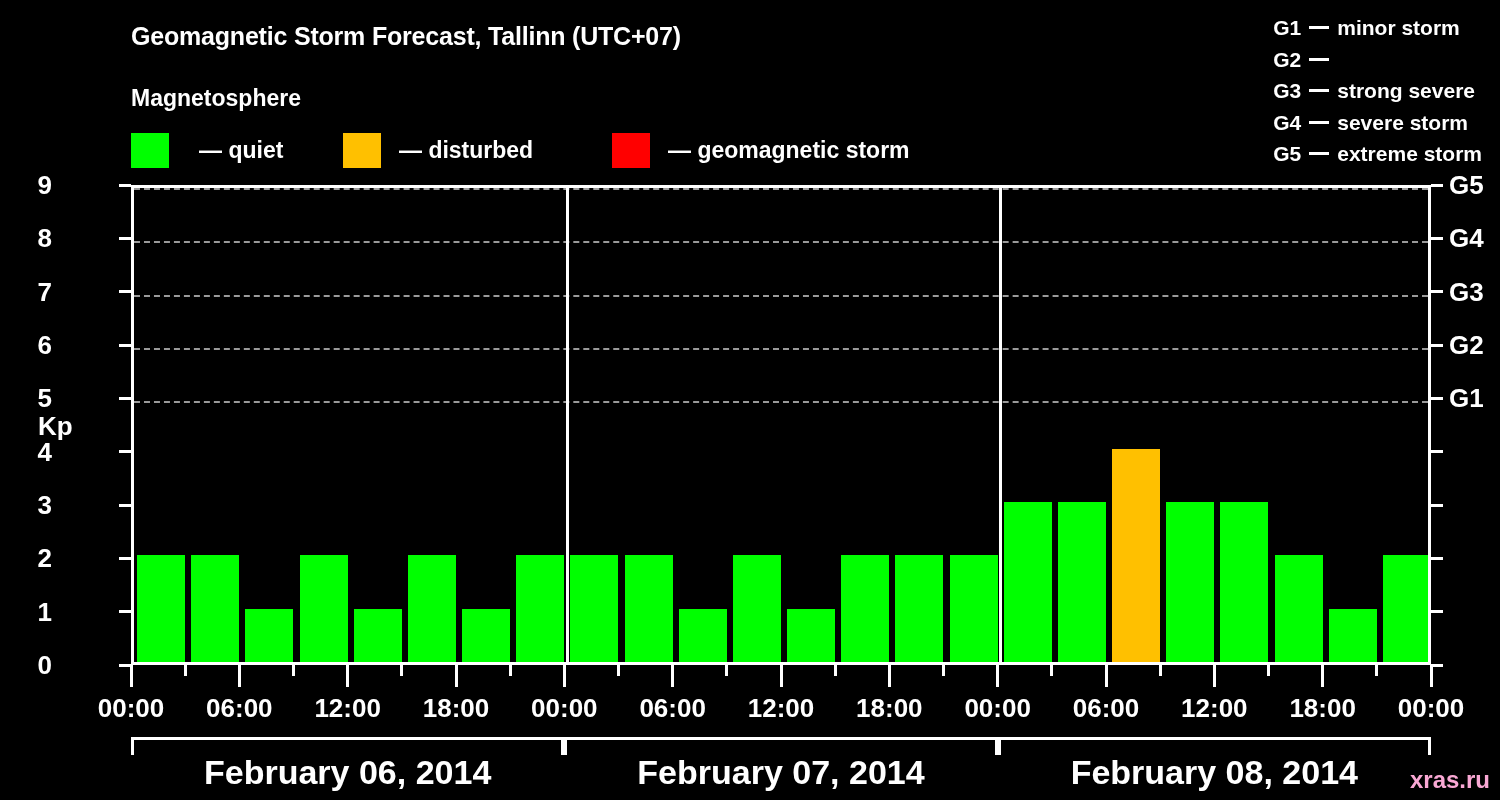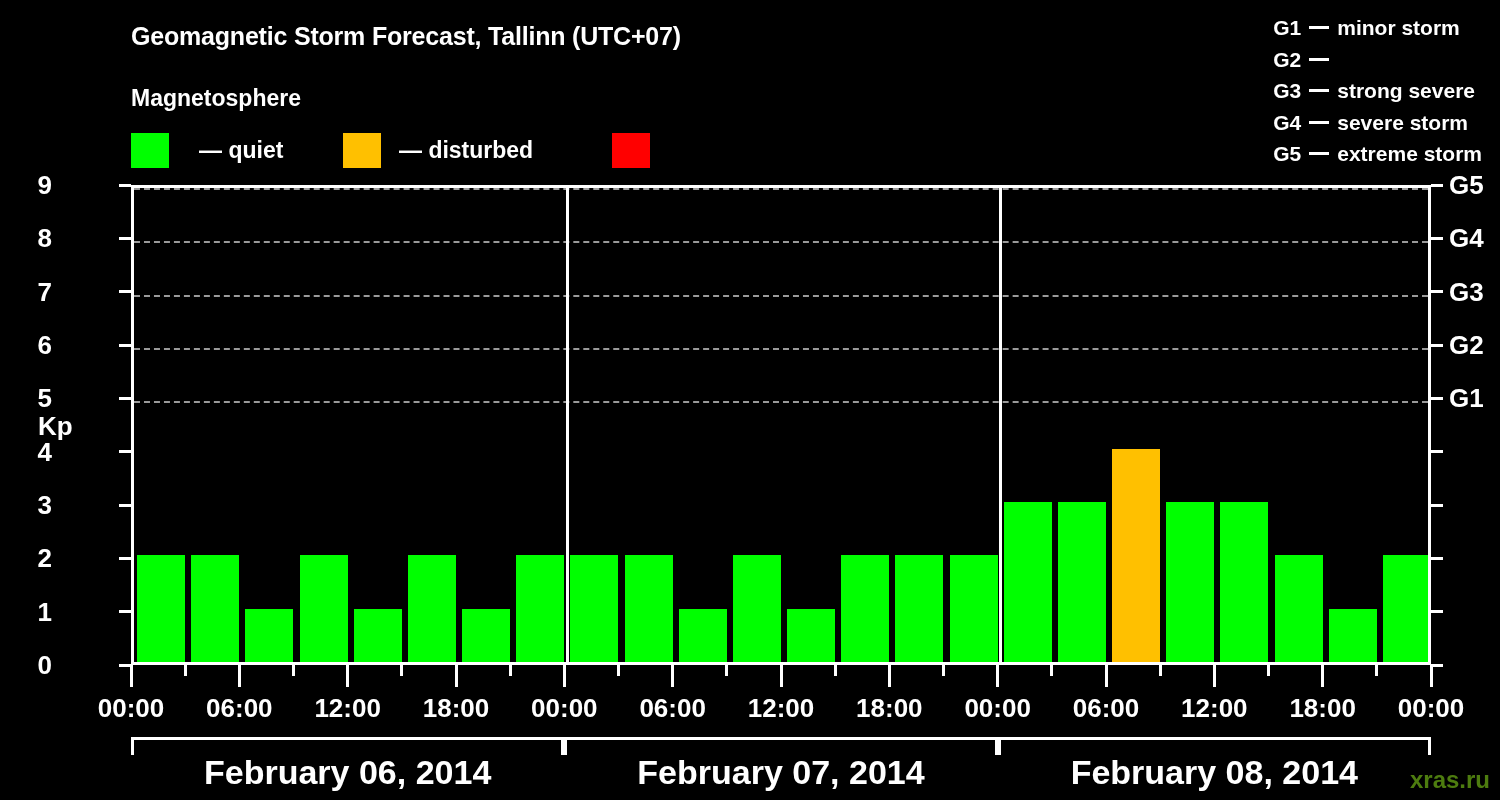--- a/index.html
+++ b/index.html
@@ -206,40 +206,41 @@
     white-space: nowrap;
   }
 
   
   #watermark {
     position: absolute;
     right: 10px;
     bottom: 6px;
     font-size: 24px;
     font-weight: bold;
-    color: #4d7c0f;
+    color: #f9a8d4;
   }
 </style>
 </head>
 <body>
 
 <div id="chart-title">Geomagnetic Storm Forecast, Tallinn (UTC+07)</div>
 <div id="subtitle">Magnetosphere</div>
 
 <div id="color-legend">
     <div class="legend-entry" style="left: 0px;">
       <span class="legend-swatch" style="background: rgb(0, 255, 0);"></span>
       <span class="legend-text" style="margin-left: 30px;">— quiet</span>
     </div>
     <div class="legend-entry" style="left: 212px;">
       <span class="legend-swatch" style="background: rgb(255, 192, 0);"></span>
       <span class="legend-text" style="margin-left: 18px;">— disturbed</span>
     </div>
     <div class="legend-entry" style="left: 481px;">
       <span class="legend-swatch" style="background: rgb(255, 0, 0);"></span>
+      <span class="legend-text" style="margin-left: 18px;">— geomagnetic storm</span>
     </div>
   </div>
 
 <div id="g-legend">
     <div class="g-row">
       <span class="g-code">G1</span>
       <span class="g-sep"></span>
       <span>minor storm</span>
     </div>
     <div class="g-row">

